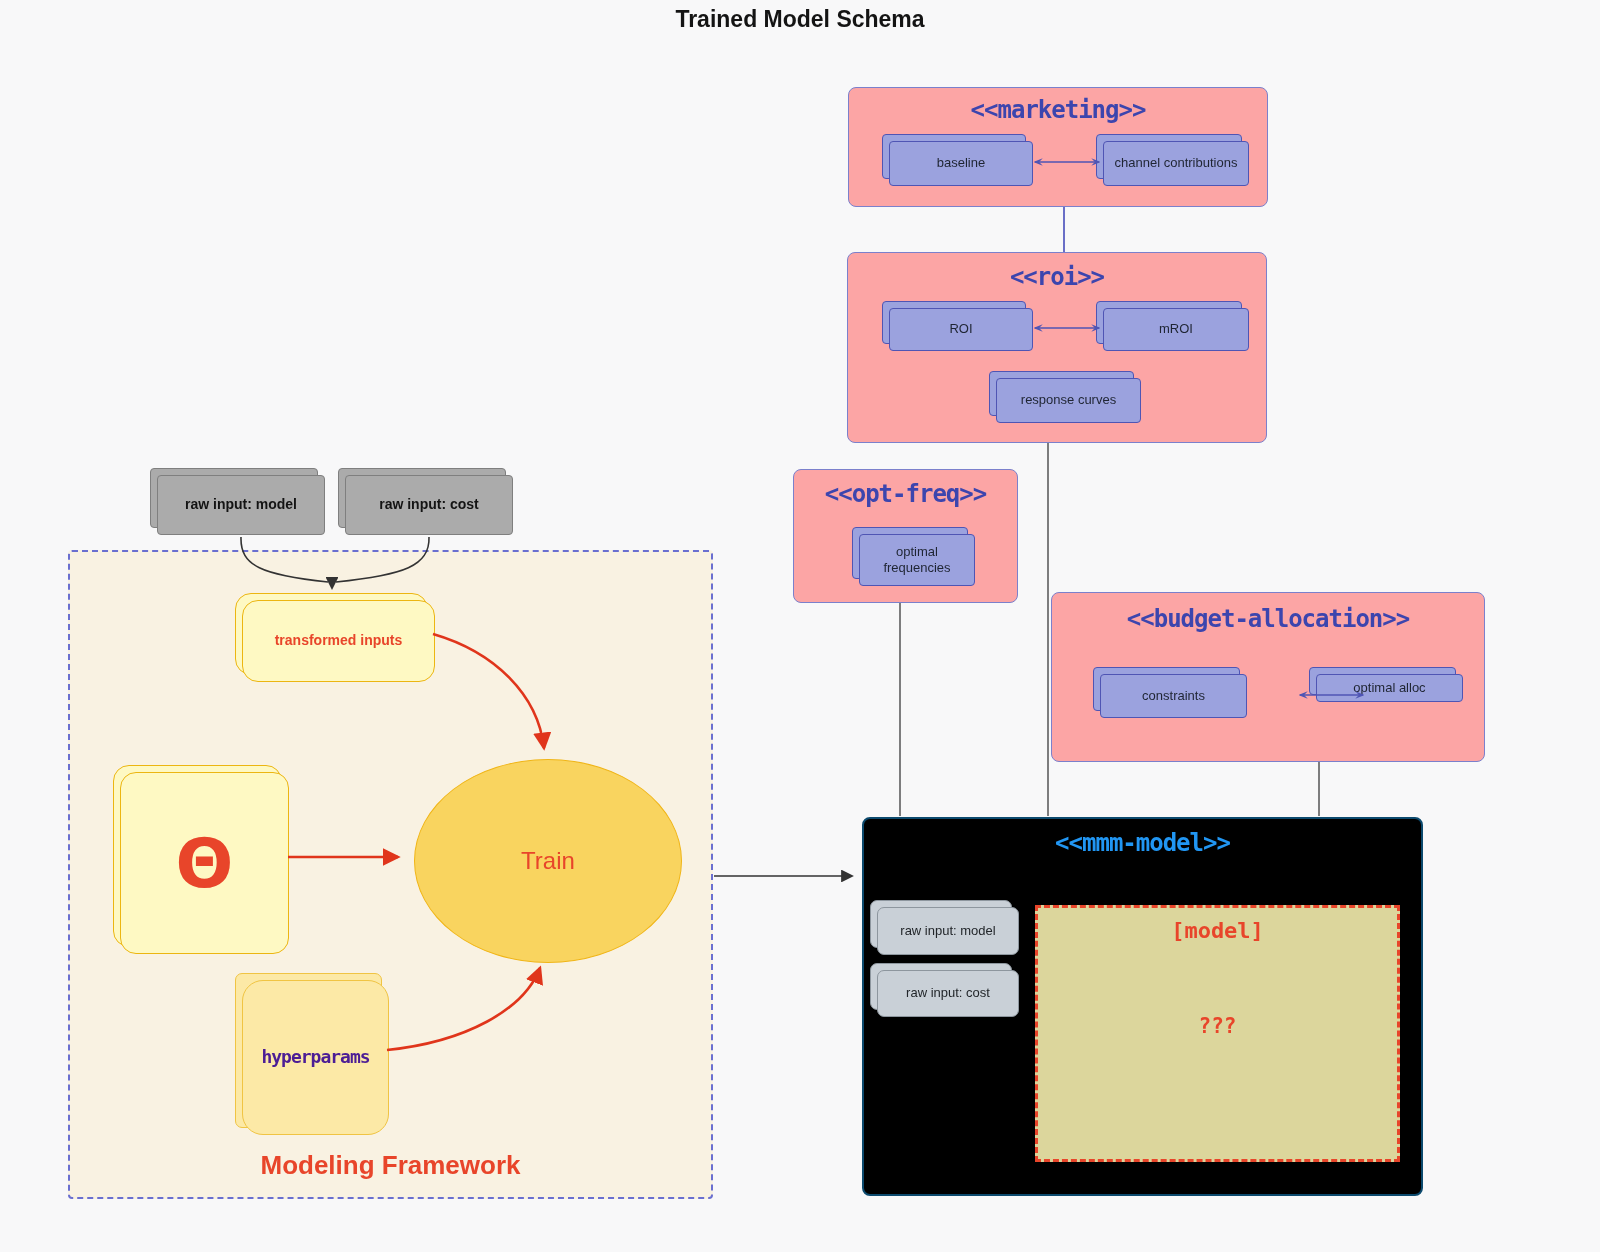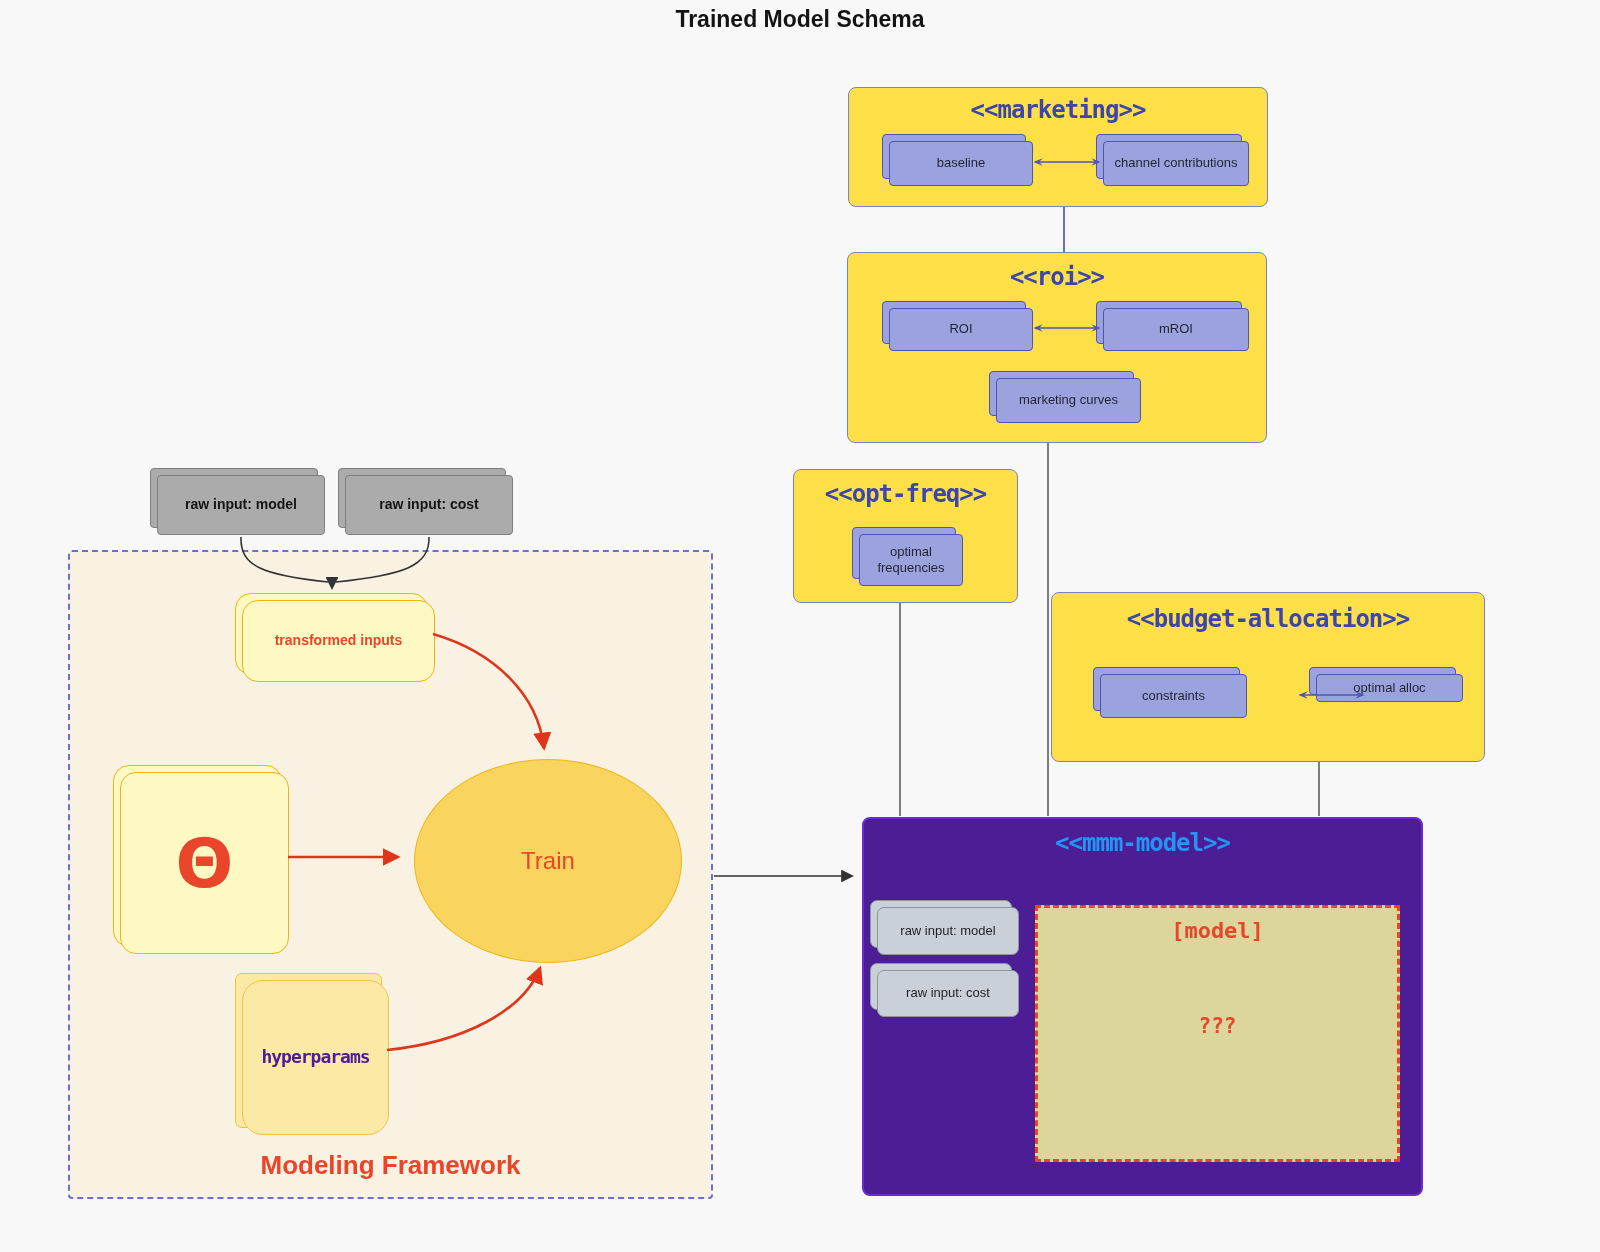--- a/index.html
+++ b/index.html
@@ -3,22 +3,22 @@
 <meta charset="utf-8">
 <style>
   html,body{margin:0;padding:0;background:#f8f8f9;}
   .canvas{position:relative;width:1600px;height:1252px;background:#f8f8f9;
           font-family:"Liberation Sans","DejaVu Sans",sans-serif;overflow:hidden;}
   .page-title{position:absolute;top:6px;left:0;width:100%;text-align:center;
           font-size:23px;font-weight:bold;color:#141414;}
 
   
   .group{position:absolute;border-radius:8px;box-sizing:border-box;}
-  .g-purple{background:#fde047;border:1.5px solid #7b80cc;}
-  .g-mmm{background:#4c1d95;border:2px solid #6d28d9;}
+  .g-purple{background:#fca5a5;border:1.5px solid #7b80cc;}
+  .g-mmm{background:#000000;border:2px solid #0c4a6e;}
   .g-frame{background:#f9f2e2;border:2px dashed #6a6fd0;border-radius:4px;}
   .gtitle{position:absolute;left:0;right:0;text-align:center;
           font-family:"DejaVu Sans Mono","Liberation Mono",monospace;
           font-weight:bold;font-size:24px;letter-spacing:-1px;color:#3c45ae;}
   .gtitle.blue{color:#2196f3;}
 
   
   .sbox{position:absolute;}
   .sbox .back,.sbox .front{position:absolute;left:0;top:0;right:0;bottom:0;
           border-radius:4px;box-sizing:border-box;}
@@ -109,27 +109,27 @@
     <div class="sbox purple" style="left:41px;top:55px;width:144px;height:43px;">
       <div class="back"></div>
       <div class="front">ROI</div>
     </div>
     <div class="sbox purple" style="left:255px;top:55px;width:146px;height:43px;">
       <div class="back"></div>
       <div class="front">mROI</div>
     </div>
     <div class="sbox purple" style="left:148px;top:125px;width:145px;height:45px;">
       <div class="back"></div>
-      <div class="front">marketing curves</div>
+      <div class="front">response curves</div>
     </div>
   </div>
 
   <div class="group g-purple" style="left:793px;top:469px;width:225px;height:134px;">
     <div class="gtitle" style="top:10px;">&lt;&lt;opt-freq&gt;&gt;</div>
-    <div class="sbox purple" style="left:65px;top:64px;width:104px;height:52px;">
+    <div class="sbox purple" style="left:65px;top:64px;width:104px;height:52px;padding-left:12px;">
       <div class="back"></div>
       <div class="front">optimal frequencies</div>
     </div>
   </div>
 
   <div class="group g-purple" style="left:1051px;top:592px;width:434px;height:170px;">
     <div class="gtitle" style="top:12px;">&lt;&lt;budget-allocation&gt;&gt;</div>
     <div class="sbox purple" style="left:48px;top:81px;width:147px;height:44px;">
       <div class="back"></div>
       <div class="front">constraints</div>

